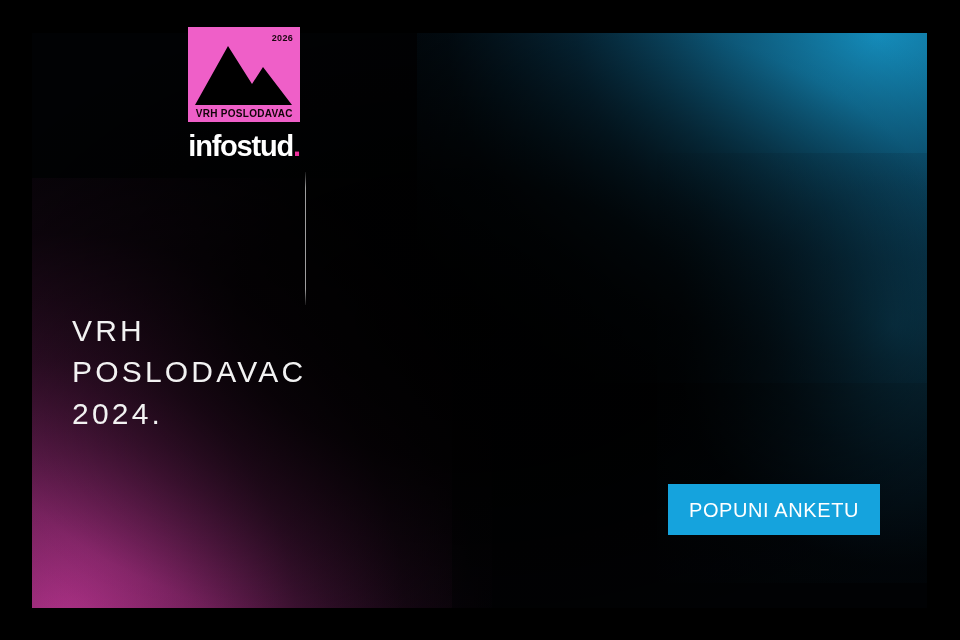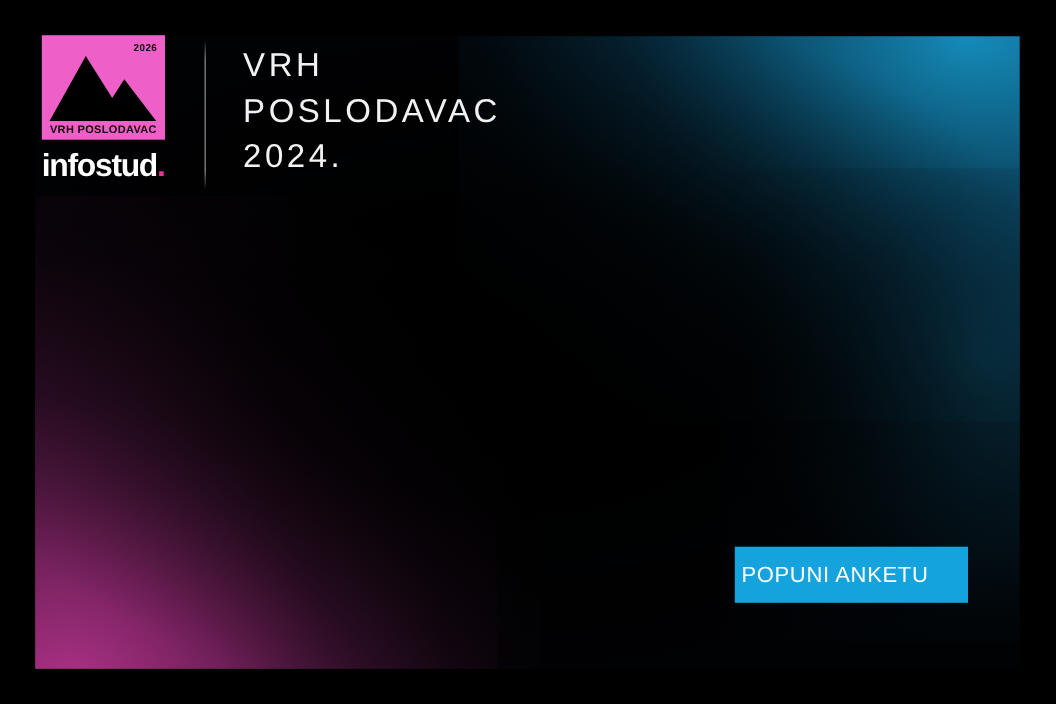--- a/index.html
+++ b/index.html
@@ -106,22 +106,23 @@
                  rgba(0,0,0,0) 100%);
     pointer-events: none;
   }
 
   
   #lockup {
     position: absolute;
     left: 38px;
     top: 27px;
     display: flex;
-    align-items: center;
+    align-items: flex-end;
     z-index: 5;
+    flex-direction: column;
   }
 
   #brand-block {
     width: 118px;
   }
 
   .badge {
     position: relative;
     width: 112px;
     height: 95px;
@@ -220,25 +221,24 @@
   }
   #cta-button {
     display: block;
     width: 212px;
     height: 51px;
     line-height: 51px;
     background: #15a3dd;
     color: #ffffff;
     font-size: 20px;
     letter-spacing: 0.6px;
-    text-align: left;
+    text-align: center;
     border: 0;
     cursor: pointer;
     font-family: "Liberation Sans", sans-serif;
-    margin-top: 13px;
   }
   #cta-note {
     margin-top: 13px;
     color: #b9bcc0;
     font-size: 13px;
     letter-spacing: 1.1px;
   }
 </style>
 </head>
 <body>

